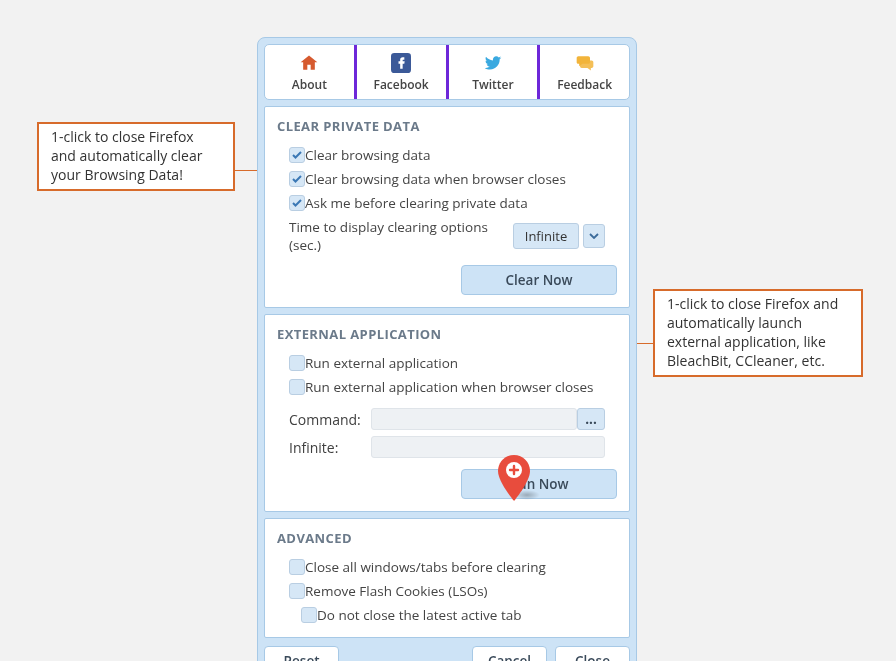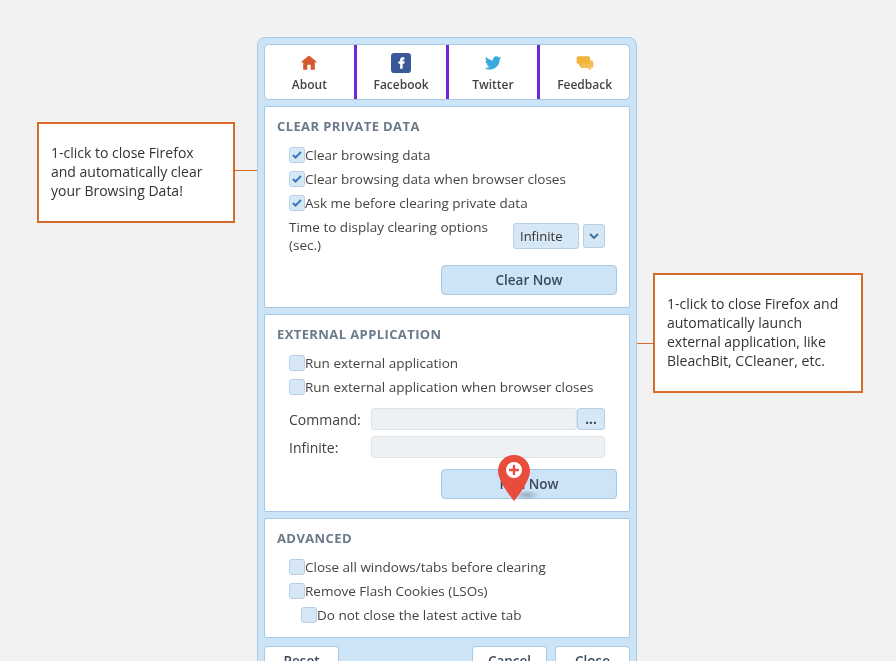--- a/index.html
+++ b/index.html
@@ -96,39 +96,39 @@
   
   .dd-wrap { display:flex; align-items:center; gap:4px; margin-left:auto; }
   .dd {
     width: 66px;
     padding: 3px 6px;
     background: #d6e7f6;
     border: 1px solid #b9cee2;
     border-radius: 3px;
     font-size: 13px;
     color: #333;
-    text-align: left;
+    text-align: center;
     cursor: pointer;
   }
   .dd-btn {
     width: 22px; height: 24px;
     background: #d6e7f6;
     border: 1px solid #b9cee2;
     border-radius: 3px;
     display:flex; align-items:center; justify-content:center;
     cursor: pointer;
   }
 
   
   .btn {
     background: #cde3f6;
     border: 1px solid #a7c9e6;
     border-radius: 4px;
     padding: 5px 0;
-    width: 176px;
+    width: 156px;
     text-align: center;
     font-weight: 600;
     color: #3a4a5a;
     cursor: pointer;
     font-size: 13.5px;
   }
   .btn.footer { background:#fff; width: 75px; }
 
   
   .ftxt {
@@ -162,27 +162,27 @@
     gap: 8px;
     padding: 2px 0 0 0;
   }
   .footer-row .spacer { flex:1; }
 
   
   .callout {
     position: absolute;
     background: #fff;
     border: 2px solid #d76b2b;
-    padding: 20px 12px;
+    padding: 4px 12px;
     font-size: 14px;
     color: #333;
     line-height: 1.35;
   }
   .callout.left { left: 37px; top: 122px; width: 198px; }
-  .callout.right { left: 653px; top: 273px; width: 210px; }
+  .callout.right { left: 653px; top: 289px; width: 210px; }
 
   
   .connector {
     position: absolute;
     background: #d76b2b;
     height: 1px;
   }
   .connector.c1 { left: 235px; top: 170px; width: 45px; }
   .connector.c2 { left: 606px; top: 343px; width: 47px; }
 

